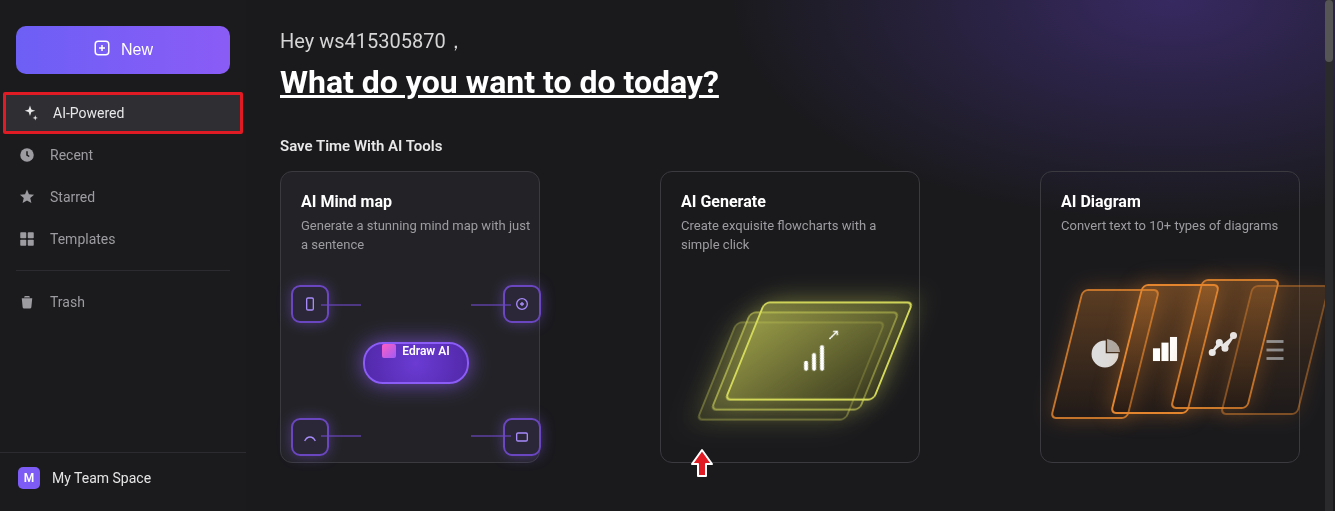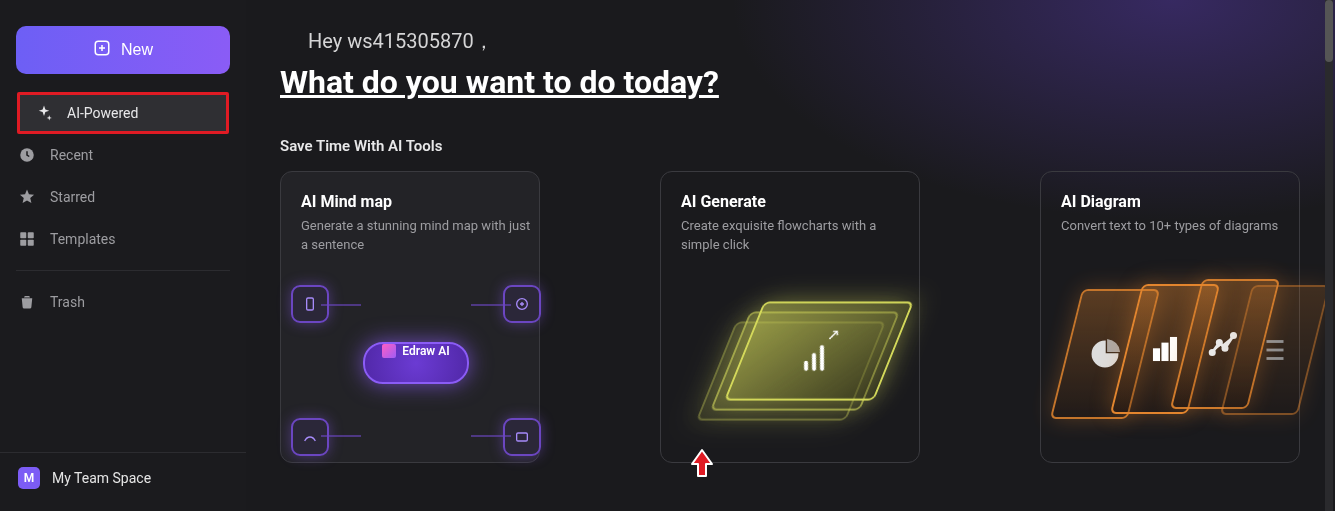--- a/index.html
+++ b/index.html
@@ -44,21 +44,21 @@
     height: 42px;
     color: #9d9da1;
     font-size: 14px;
     cursor: pointer;
   }
   .nav-item.active {
     background: #2f2f33;
     color: #e8e8ea;
     border: 3px solid #e01b24;
     border-radius: 2px;
-    margin: 0 17px;
+    margin: 0 3px;
     padding: 0 15px;
   }
   .nav-item .icon { width: 18px; height: 18px; display: flex; align-items: center; justify-content: center; flex-shrink: 0; }
   .nav-item .icon svg { width: 18px; height: 18px; fill: #9d9da1; }
   .nav-item.active .icon svg { fill: #e8e8ea; }
   .nav-sep { height: 1px; background: #2c2c30; margin: 10px 16px; }
   .nav-item .plus { margin-left: auto; font-size: 18px; color: #9d9da1; }
   .sidebar-bottom {
     margin-top: auto;
     display: flex;
@@ -77,21 +77,21 @@
     display: flex; align-items: center; justify-content: center;
     color: #fff; font-size: 12px; font-weight: 600;
   }
   .main {
     flex: 1;
     position: relative;
     padding: 28px 34px 0 34px;
     background: radial-gradient(ellipse 800px 400px at 85% 0%, rgba(90,60,180,0.45) 0%, rgba(26,26,29,0) 55%), #1a1a1d;
     overflow: hidden;
   }
-  .greeting { font-size: 20px; color: #d5d5d6; margin-bottom: 8px; font-weight: 400; margin-left: 28px;}
+  .greeting { font-size: 20px; color: #d5d5d6; margin-bottom: 8px; font-weight: 400;}
   .headline { font-size: 32px; font-weight: 700; color: #fff; margin-bottom: 36px; text-decoration: underline; }
   .section-title { font-size: 15px; font-weight: 600; color: #e8e8e9; margin-bottom: 16px; }
   .cards { display: flex; gap: 120px; }
   .card {
     width: 260px;
     height: 292px;
     background: #232327;
     border: 1px solid #3a3a3f;
     border-radius: 12px;
     padding: 20px 8px 0 20px;

